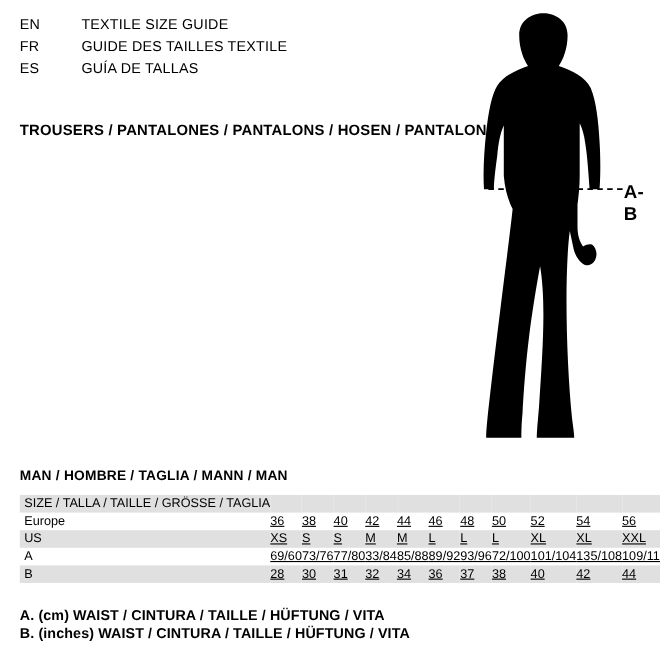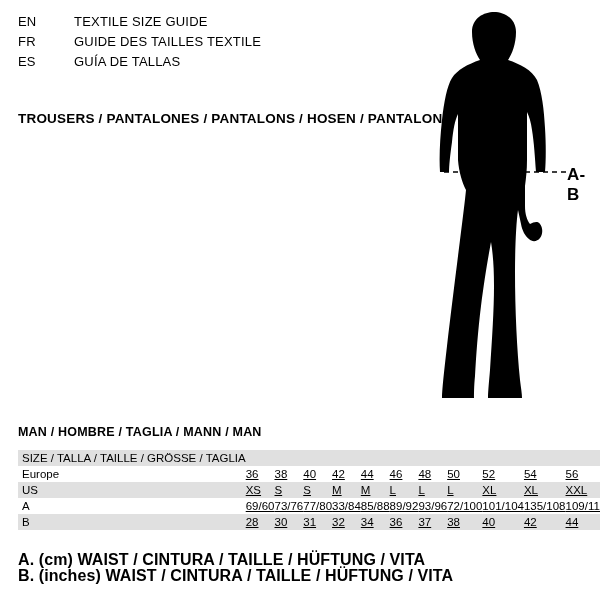--- a/index.html
+++ b/index.html
@@ -107,21 +107,21 @@
   }
   table.size-table td.val {
     width: 42px;
     text-decoration: underline;
   }
 
   .footnotes {
     position: absolute;
     left: 18px;
     top: 552px;
-    font-size: 16px;
+    font-size: 13px;
     line-height: 16px;
     letter-spacing: 0.1px;
   }
   .footnotes div {
     font-weight: bold;
   }
 </style>
 </head>
 <body>
 

